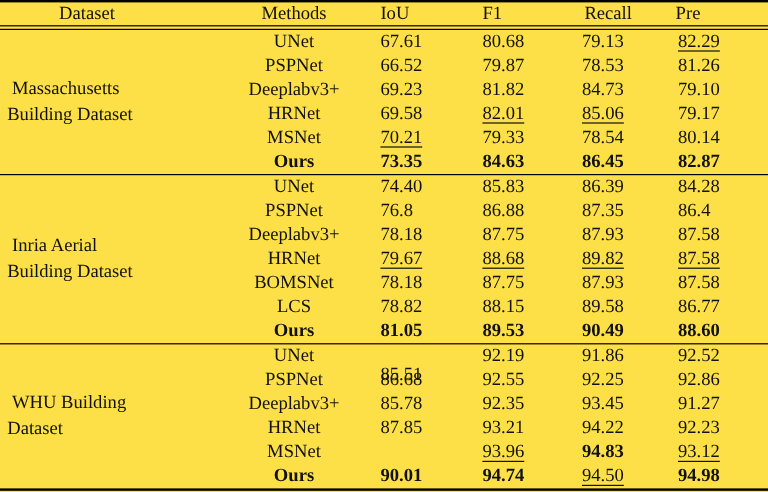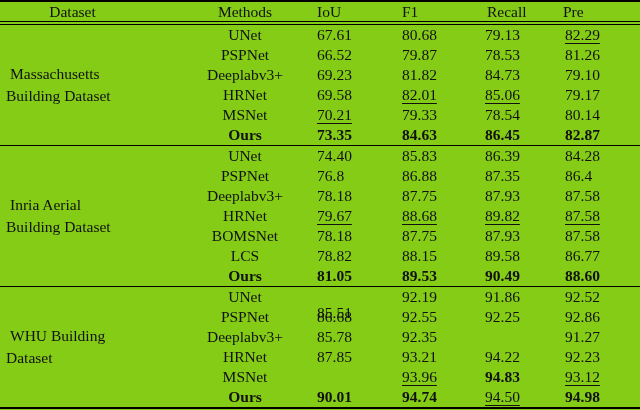--- a/index.html
+++ b/index.html
@@ -1,20 +1,20 @@
 <!DOCTYPE html>
 <html><head>
 <meta charset="utf-8">
 <style>
   * { margin: 0; padding: 0; box-sizing: border-box; }
   body { background: #ffffff; }
   .page {
     position: relative;
     width: 640px; height: 410px;
-    background: #84cc16;
+    background: #fde047;
     color: #111111;
     font-family: "Liberation Serif", "DejaVu Serif", serif;
     font-size: 15.5px;
     overflow: hidden;
   }
   .rule-top { border-top: 2px solid #000; }
   .rule-double { height: 4px; border-top: 1.2px solid #000; border-bottom: 1.2px solid #000; }
   .rule-section { border-top: 1.5px solid #000; }
   .rule-bottom { border-top: 2px solid #000; }
 
@@ -163,20 +163,21 @@
         <div class="cell-value" style="grid-area: 1 / 5;">91.86</div>
         <div class="cell-value last" style="grid-area: 1 / 6;">92.52</div>
         <div class="cell-method" style="grid-area: 2 / 2;">PSPNet</div>
         <div class="cell-value" style="grid-area: 2 / 3;">86.68</div>
         <div class="cell-value" style="grid-area: 2 / 4;">92.55</div>
         <div class="cell-value" style="grid-area: 2 / 5;">92.25</div>
         <div class="cell-value last" style="grid-area: 2 / 6;">92.86</div>
         <div class="cell-method" style="grid-area: 3 / 2;">Deeplabv3+</div>
         <div class="cell-value" style="grid-area: 3 / 3;">85.78</div>
         <div class="cell-value" style="grid-area: 3 / 4;">92.35</div>
+        <div class="cell-value" style="grid-area: 3 / 5;">93.45</div>
         <div class="cell-value last" style="grid-area: 3 / 6;">91.27</div>
         <div class="cell-method" style="grid-area: 4 / 2;">HRNet</div>
         <div class="cell-value" style="grid-area: 4 / 3;">87.85</div>
         <div class="cell-value" style="grid-area: 4 / 4;">93.21</div>
         <div class="cell-value" style="grid-area: 4 / 5;">94.22</div>
         <div class="cell-value last" style="grid-area: 4 / 6;">92.23</div>
         <div class="cell-method" style="grid-area: 5 / 2;">MSNet</div>
         <div class="cell-value uline" style="grid-area: 5 / 4;">93.96</div>
         <div class="cell-value bold" style="grid-area: 5 / 5;">94.83</div>
         <div class="cell-value last uline" style="grid-area: 5 / 6;">93.12</div>

